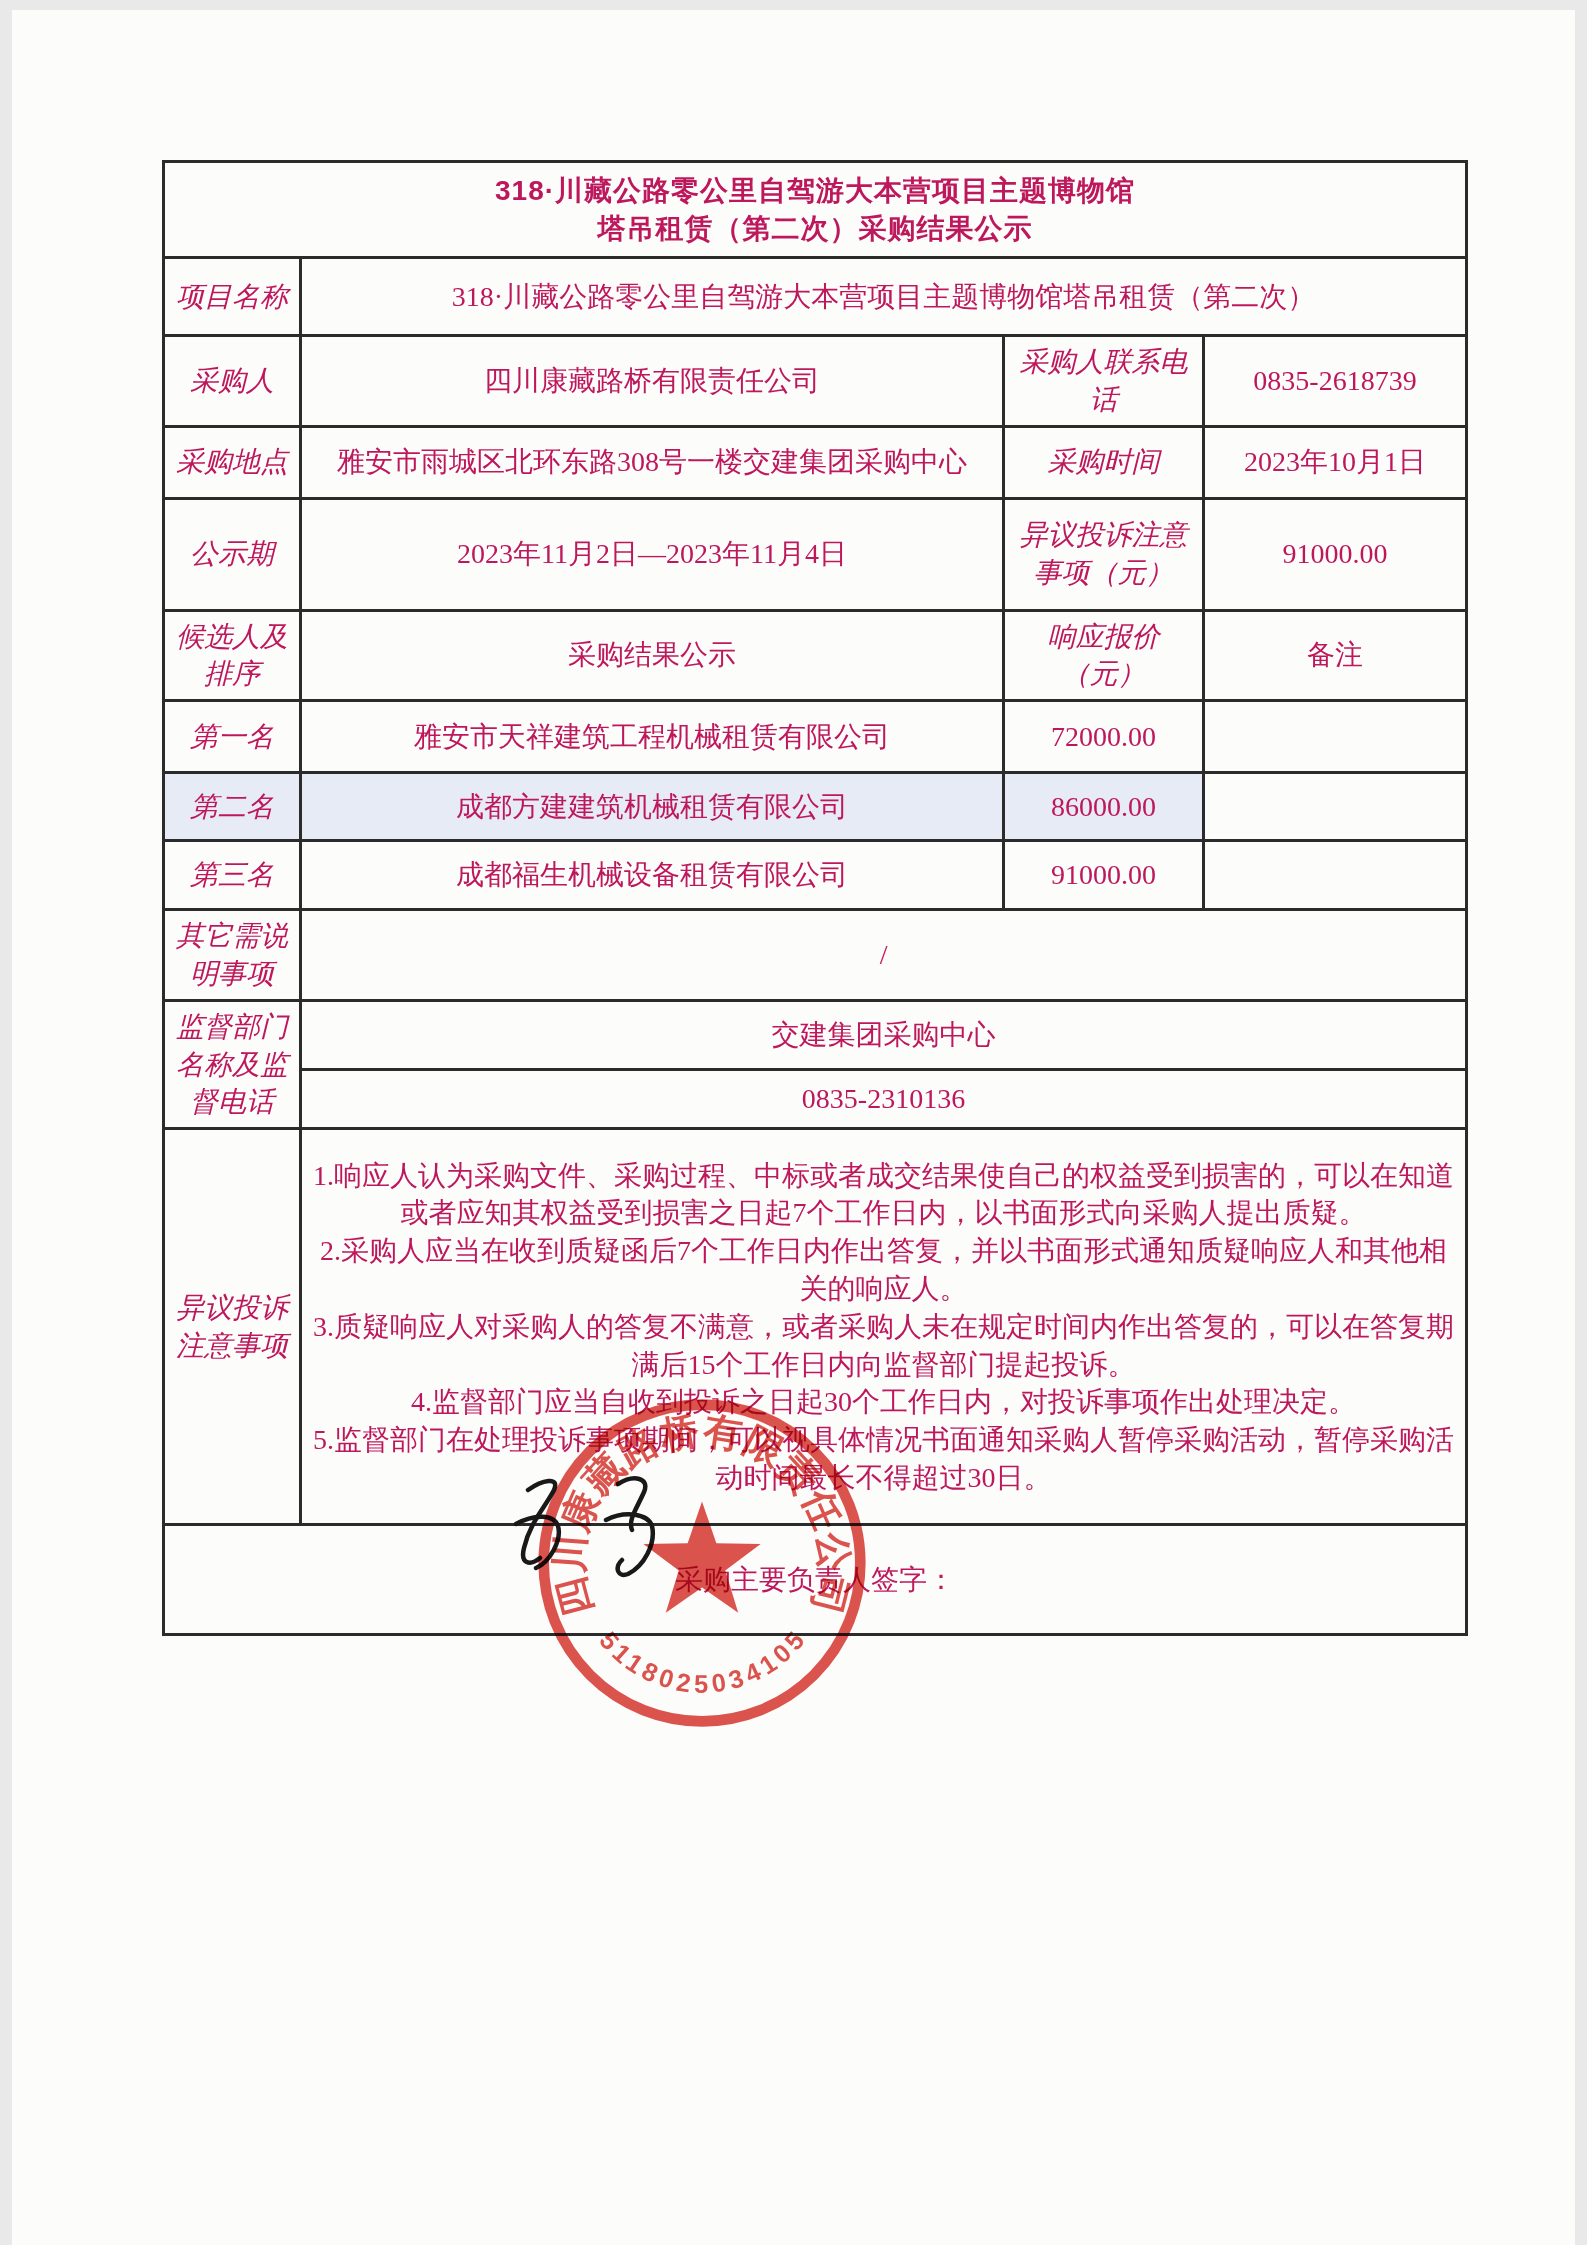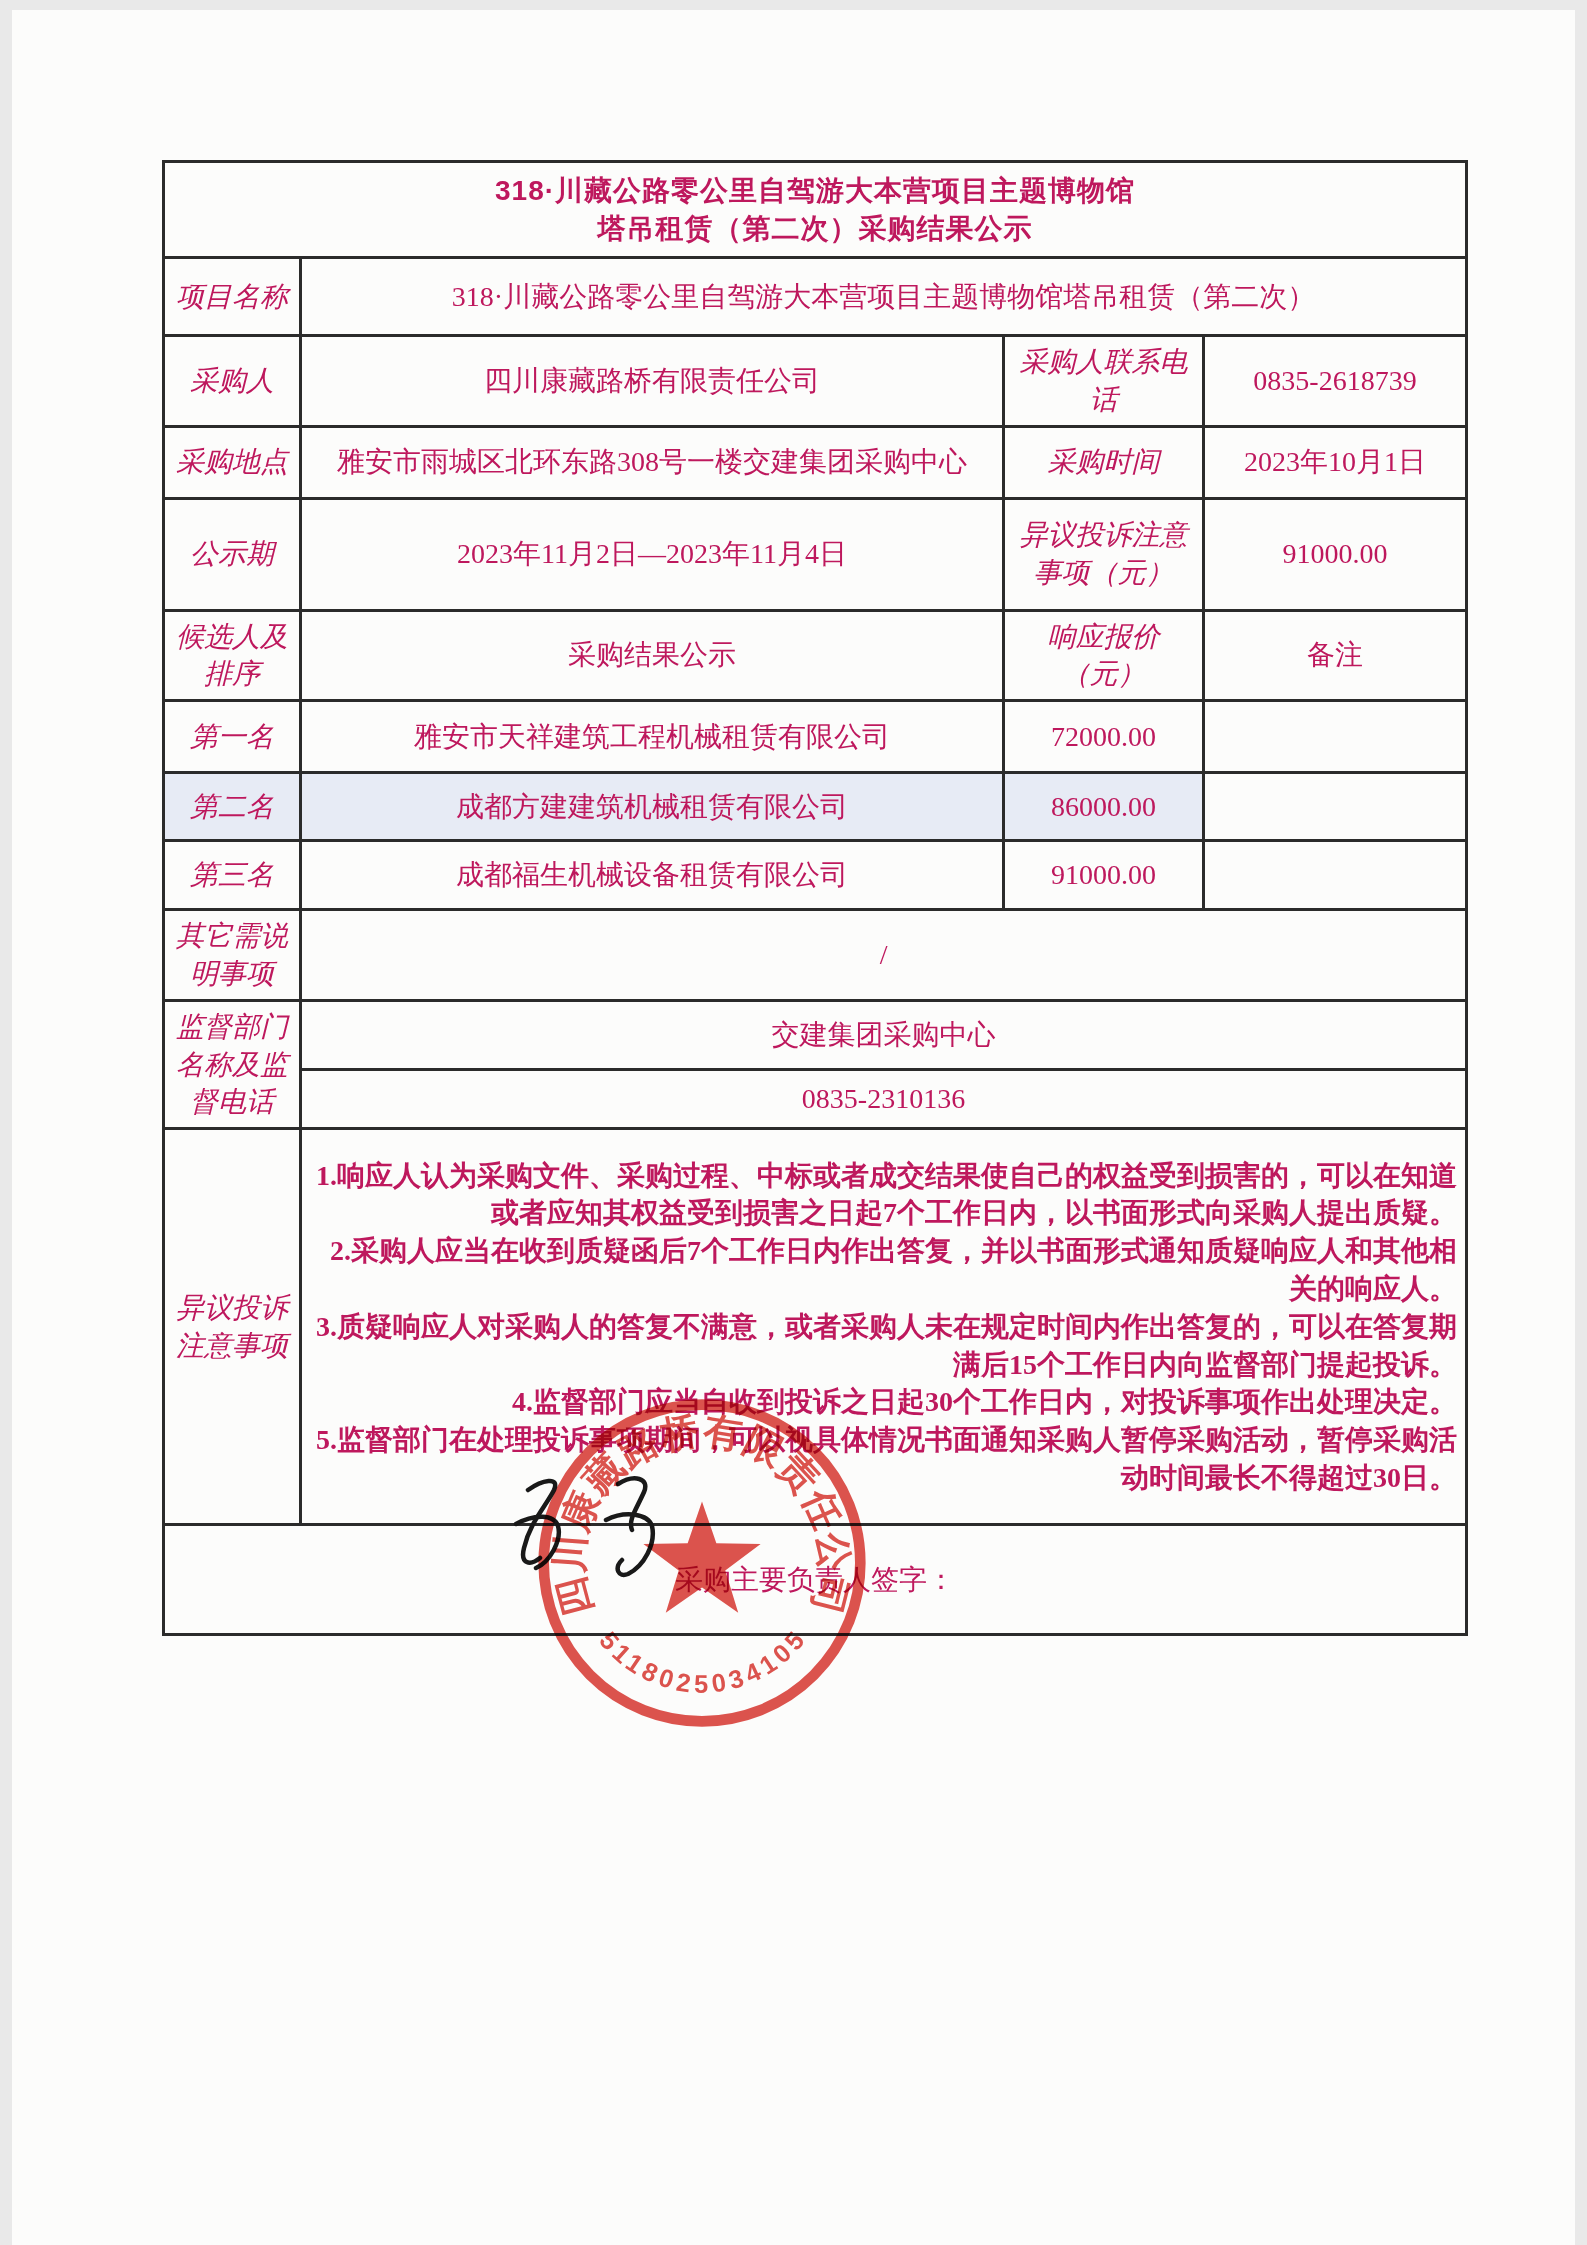--- a/index.html
+++ b/index.html
@@ -36,21 +36,21 @@
     letter-spacing:1px;
     padding:8px 6px;
   }
   td.lbl { padding:6px 9px;font-style:italic; }
   td.objection-cell {
     text-align:left;
     padding:10px 16px 10px 14px;
     line-height:1.57;
     vertical-align:middle;
   }
-  td.objection-cell .obj-item { text-align:right;font-weight:bold; }
+  td.objection-cell .obj-item { text-align:center; }
   td.signature-cell {
     text-align:left;
     padding-left:20px;
     font-size:30px;
   }
   tr.hl td.shaded { background:#e7ebf5; }
   .stamp-wrap { position:absolute; left:520px; top:1383px; width:340px; height:340px; mix-blend-mode:multiply; opacity:.92; pointer-events:none; }
   .sig-wrap { position:absolute; left:488px; top:1458px; width:210px; height:130px; pointer-events:none; }
 </style>
 </head>

